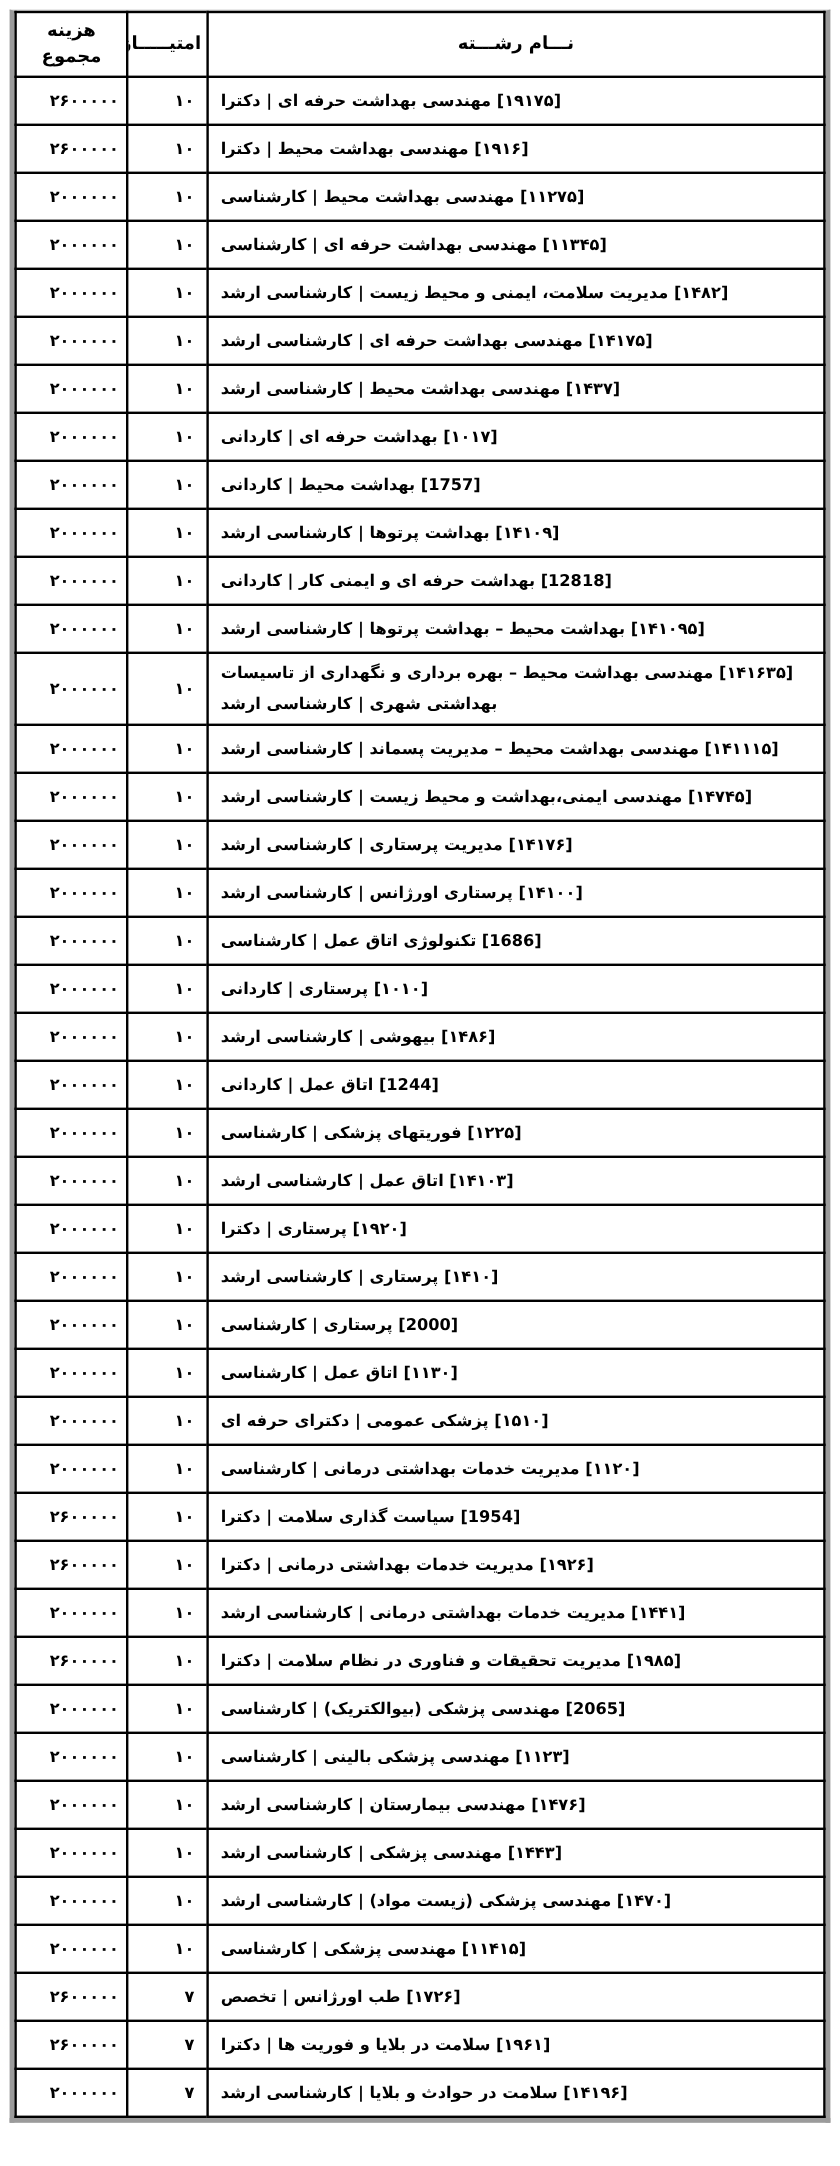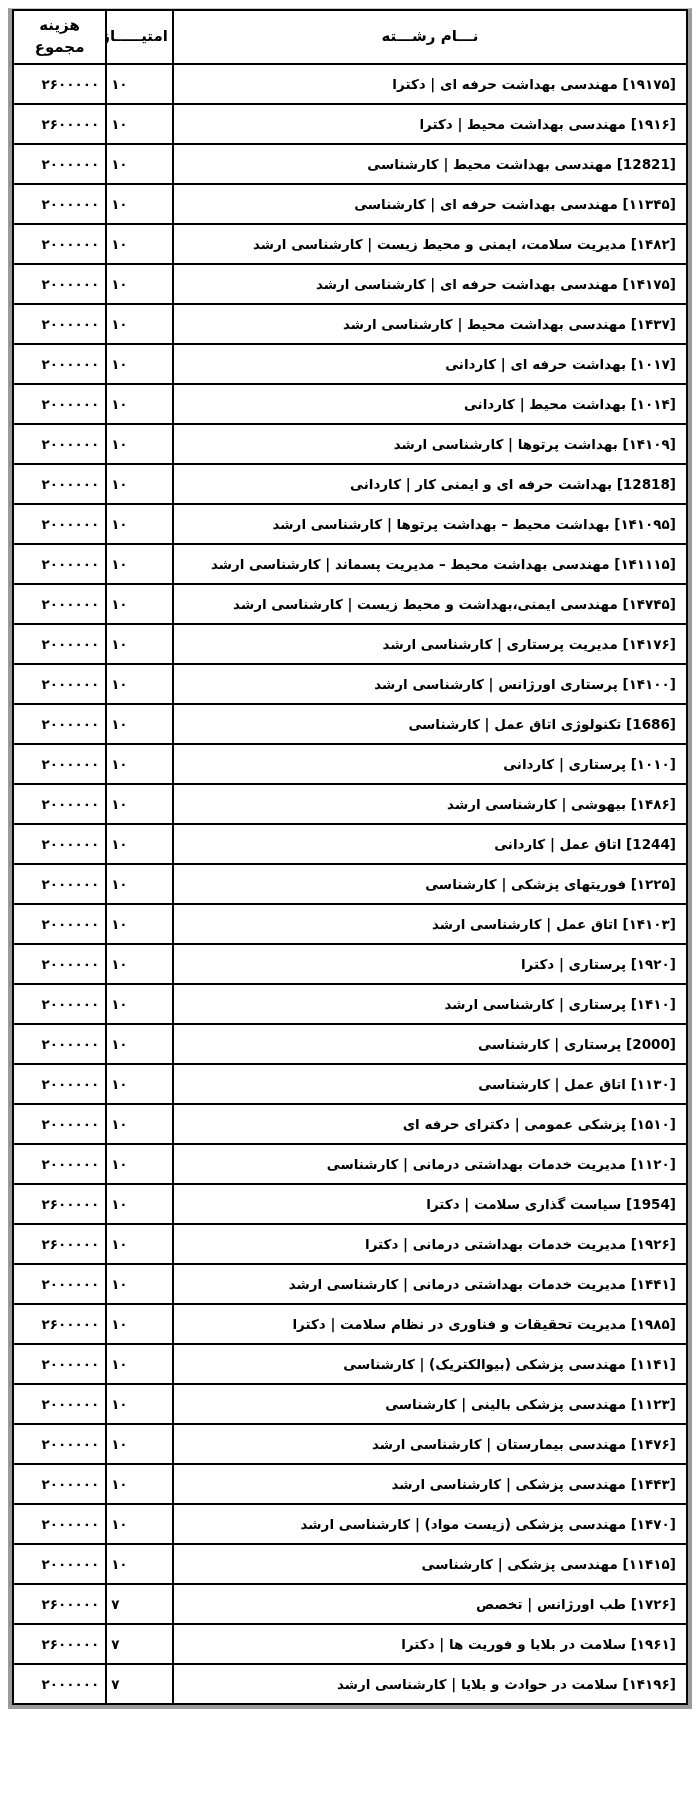--- a/index.html
+++ b/index.html
@@ -47,22 +47,22 @@
   }
   tbody td {
     height: 40px;
     font-size: 13.5px;
     line-height: 26px;
     padding: 3px 10px;
   }
   col.c-name  { width: 508px; }
   col.c-score { width: 66px; }
   col.c-cost  { width: 92px; }
-  td.name-cell  { text-align: right; }
-  td.score-cell { padding-left: 4px; padding-right: 10px; direction: ltr; }
+  td.name-cell  { text-align: left; }
+  td.score-cell { text-align: right; padding-left: 4px; padding-right: 10px; direction: ltr; }
   td.cost-cell  { text-align: right; padding-left: 16px; padding-right: 6px; direction: ltr; margin-top: 21px; }
 </style>
 </head>
 <body>
 
 <div class="page">
   <div class="table-wrap">
     <table class="fields-table">
       <colgroup>
         <col class="c-name">
@@ -84,21 +84,21 @@
     <td class="name-cell">[۱۹۱۷۵] مهندسی بهداشت حرفه ای | دکترا</td>
     <td class="score-cell">۱۰</td>
     <td class="cost-cell">۲۶۰۰۰۰۰</td>
   </tr>
           <tr>
     <td class="name-cell">[۱۹۱۶] مهندسی بهداشت محیط | دکترا</td>
     <td class="score-cell">۱۰</td>
     <td class="cost-cell">۲۶۰۰۰۰۰</td>
   </tr>
           <tr>
-    <td class="name-cell">[12821] مهندسی بهداشت محیط | کارشناسی</td>
+    <td class="name-cell">[۱۱۲۷۵] مهندسی بهداشت محیط | کارشناسی</td>
     <td class="score-cell">۱۰</td>
     <td class="cost-cell">۲۰۰۰۰۰۰</td>
   </tr>
           <tr>
     <td class="name-cell">[۱۱۳۴۵] مهندسی بهداشت حرفه ای | کارشناسی</td>
     <td class="score-cell">۱۰</td>
     <td class="cost-cell">۲۰۰۰۰۰۰</td>
   </tr>
           <tr>
     <td class="name-cell">[۱۴۸۲] مدیریت سلامت، ایمنی و محیط زیست | کارشناسی ارشد</td>
@@ -114,40 +114,45 @@
     <td class="name-cell">[۱۴۳۷] مهندسی بهداشت محیط | کارشناسی ارشد</td>
     <td class="score-cell">۱۰</td>
     <td class="cost-cell">۲۰۰۰۰۰۰</td>
   </tr>
           <tr>
     <td class="name-cell">[۱۰۱۷] بهداشت حرفه ای | کاردانی</td>
     <td class="score-cell">۱۰</td>
     <td class="cost-cell">۲۰۰۰۰۰۰</td>
   </tr>
           <tr>
-    <td class="name-cell">[۱۰۱۴] بهداشت محیط | کاردانی</td>
+    <td class="name-cell">[1757] بهداشت محیط | کاردانی</td>
     <td class="score-cell">۱۰</td>
     <td class="cost-cell">۲۰۰۰۰۰۰</td>
   </tr>
           <tr>
     <td class="name-cell">[۱۴۱۰۹] بهداشت پرتوها | کارشناسی ارشد</td>
     <td class="score-cell">۱۰</td>
     <td class="cost-cell">۲۰۰۰۰۰۰</td>
   </tr>
           <tr>
     <td class="name-cell">[12818] بهداشت حرفه ای و ایمنی کار | کاردانی</td>
     <td class="score-cell">۱۰</td>
     <td class="cost-cell">۲۰۰۰۰۰۰</td>
   </tr>
           <tr>
     <td class="name-cell">[۱۴۱۰۹۵] بهداشت محیط – بهداشت پرتوها | کارشناسی ارشد</td>
     <td class="score-cell">۱۰</td>
     <td class="cost-cell">۲۰۰۰۰۰۰</td>
   </tr>
           <tr>
+    <td class="name-cell">[۱۴۱۶۳۵] مهندسی بهداشت محیط – بهره برداری و نگهداری از تاسیسات بهداشتی شهری | کارشناسی ارشد</td>
+    <td class="score-cell">۱۰</td>
+    <td class="cost-cell">۲۰۰۰۰۰۰</td>
+  </tr>
+          <tr>
     <td class="name-cell">[۱۴۱۱۱۵] مهندسی بهداشت محیط – مدیریت پسماند | کارشناسی ارشد</td>
     <td class="score-cell">۱۰</td>
     <td class="cost-cell">۲۰۰۰۰۰۰</td>
   </tr>
           <tr>
     <td class="name-cell">[۱۴۷۴۵] مهندسی ایمنی،بهداشت و محیط زیست | کارشناسی ارشد</td>
     <td class="score-cell">۱۰</td>
     <td class="cost-cell">۲۰۰۰۰۰۰</td>
   </tr>
           <tr>
@@ -234,21 +239,21 @@
     <td class="name-cell">[۱۴۴۱] مدیریت خدمات بهداشتی درمانی | کارشناسی ارشد</td>
     <td class="score-cell">۱۰</td>
     <td class="cost-cell">۲۰۰۰۰۰۰</td>
   </tr>
           <tr>
     <td class="name-cell">[۱۹۸۵] مدیریت تحقیقات و فناوری در نظام سلامت | دکترا</td>
     <td class="score-cell">۱۰</td>
     <td class="cost-cell">۲۶۰۰۰۰۰</td>
   </tr>
           <tr>
-    <td class="name-cell">[۱۱۴۱] مهندسی پزشکی (بیوالکتریک) | کارشناسی</td>
+    <td class="name-cell">[2065] مهندسی پزشکی (بیوالکتریک) | کارشناسی</td>
     <td class="score-cell">۱۰</td>
     <td class="cost-cell">۲۰۰۰۰۰۰</td>
   </tr>
           <tr>
     <td class="name-cell">[۱۱۲۳] مهندسی پزشکی بالینی | کارشناسی</td>
     <td class="score-cell">۱۰</td>
     <td class="cost-cell">۲۰۰۰۰۰۰</td>
   </tr>
           <tr>
     <td class="name-cell">[۱۴۷۶] مهندسی بیمارستان | کارشناسی ارشد</td>

